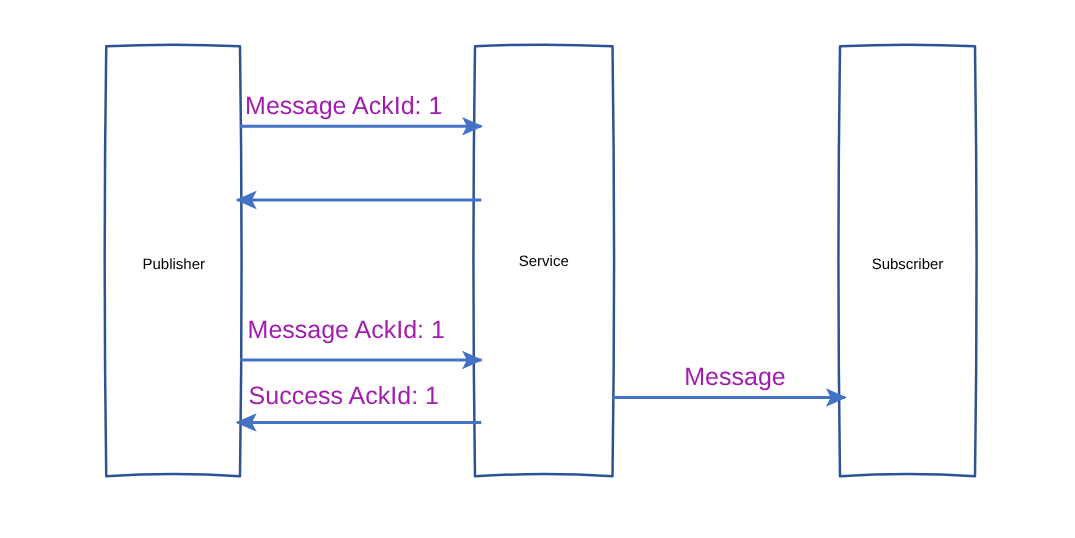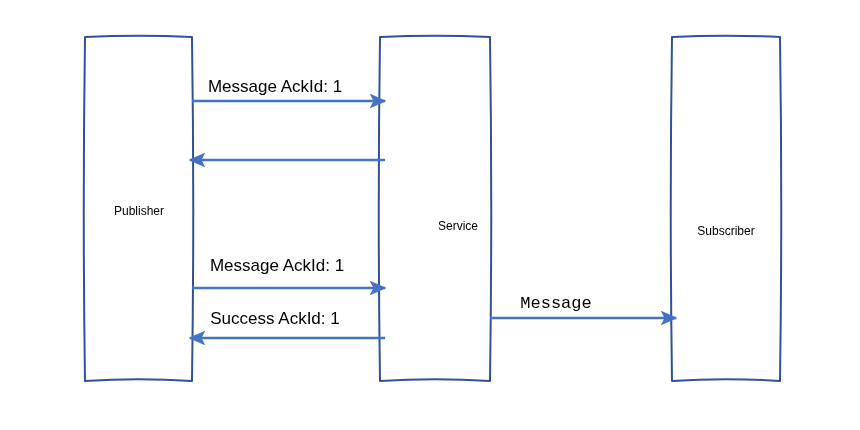--- a/index.html
+++ b/index.html
@@ -25,22 +25,22 @@
   .lifeline-label {
     position: absolute;
     font-size: 12px;
     color: #000000;
     white-space: nowrap;
     line-height: 1;
     transform: translate(-50%, -50%);
   }
   .arrow-label {
     position: absolute;
-    font-size: 17px;
-    color: #000000;
+    font-size: 20px;
+    color: #a21caf;
     white-space: nowrap;
     line-height: 1;
     transform: translate(-50%, -100%);
   }
 </style>
 </head>
 <body>
 
 <div id="canvas">
 
@@ -62,21 +62,21 @@
     <g id="message-arrows">
         <line x1="192" y1="101" x2="385" y2="101" stroke="#4472C4" stroke-width="2.4" marker-end="url(#arrowhead-right)"></line>
         <line x1="385" y1="160" x2="190" y2="160" stroke="#4472C4" stroke-width="2.4" marker-end="url(#arrowhead-left)"></line>
         <line x1="192" y1="288" x2="385" y2="288" stroke="#4472C4" stroke-width="2.4" marker-end="url(#arrowhead-right)"></line>
         <line x1="385" y1="338" x2="190" y2="338" stroke="#4472C4" stroke-width="2.4" marker-end="url(#arrowhead-left)"></line>
         <line x1="490" y1="318" x2="676" y2="318" stroke="#4472C4" stroke-width="2.4" marker-end="url(#arrowhead-right)"></line>
       </g>
   </svg>
 
   <div class="lifeline-label" id="label-publisher" style="left: 139px; top: 211px;">Publisher</div>
-  <div class="lifeline-label" id="label-service" style="left: 435px; top: 226px; margin-left: 23px;">Service</div>
-  <div class="lifeline-label" id="label-subscriber" style="left: 726px; top: 211px; margin-top: 20px;">Subscriber</div>
+  <div class="lifeline-label" id="label-service" style="left: 435px; top: 209px;">Service</div>
+  <div class="lifeline-label" id="label-subscriber" style="left: 726px; top: 211px;">Subscriber</div>
 
   <div class="arrow-label" id="label-msg-1" style="left: 275px; top: 95px;">Message AckId: 1</div>
   <div class="arrow-label" id="label-msg-3" style="left: 277px; top: 274px;">Message AckId: 1</div>
   <div class="arrow-label" id="label-msg-4" style="left: 275px; top: 327px; text-align: center;">Success AckId: 1</div>
-  <div class="arrow-label" id="label-msg-5" style="left: 556px; top: 312px; font-family: Liberation Mono, monospace;">Message</div>
+  <div class="arrow-label" id="label-msg-5" style="left: 588px; top: 312px;">Message</div>
 
 </div>
 
 </body></html>

